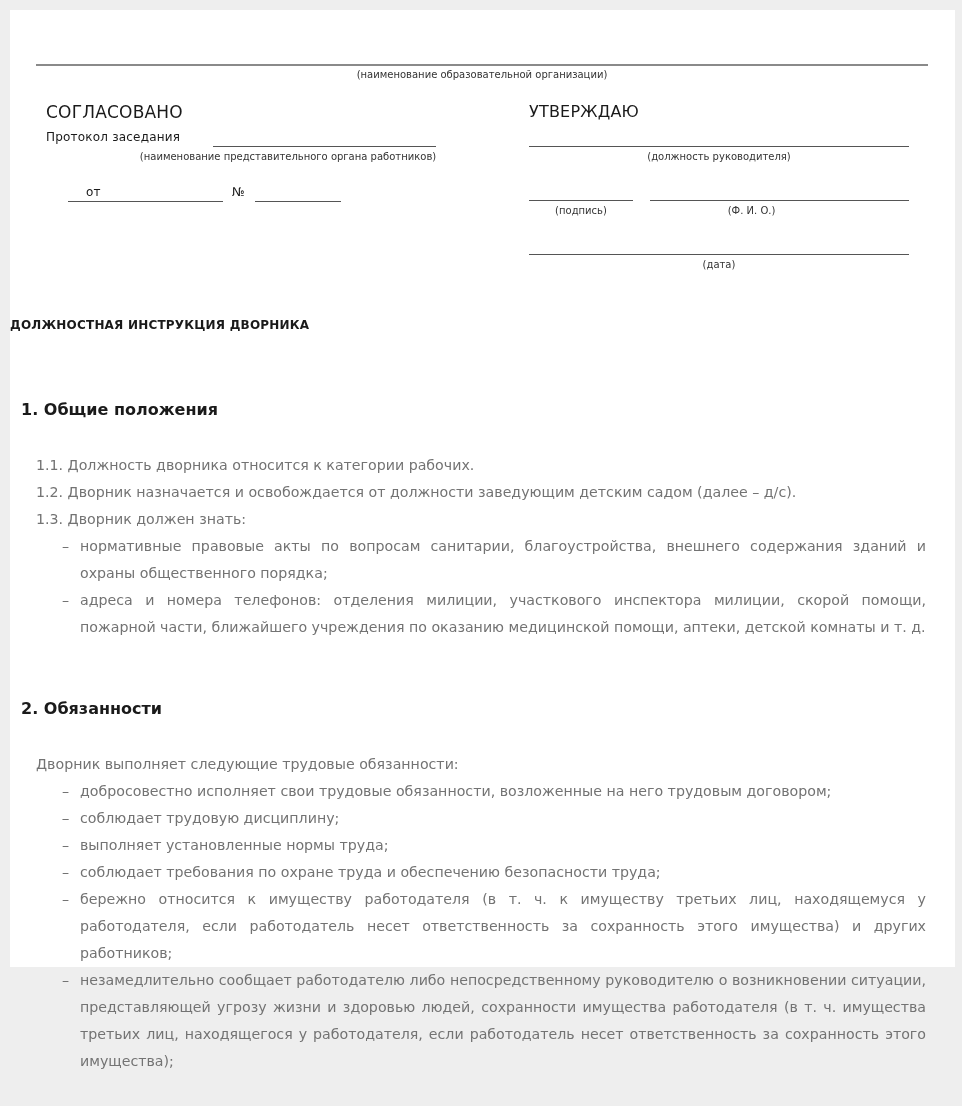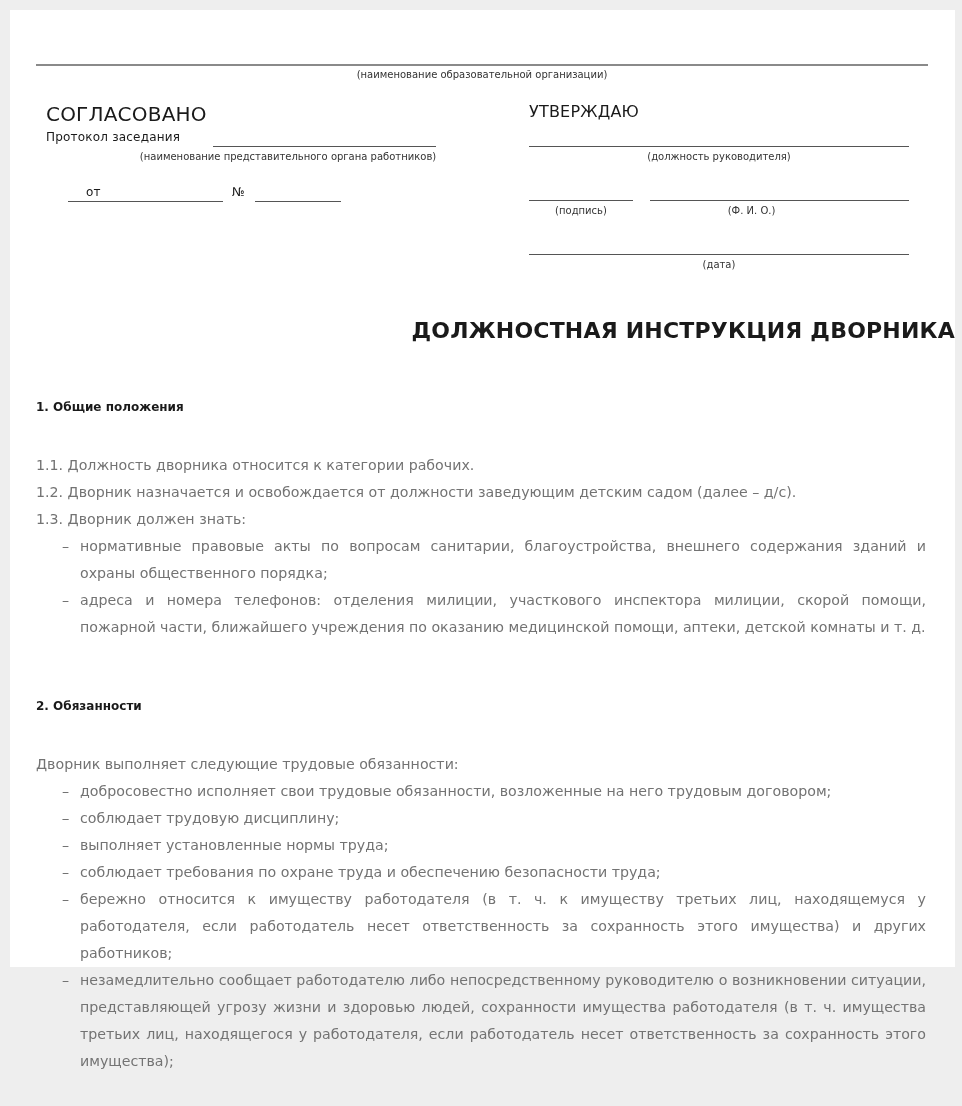--- a/index.html
+++ b/index.html
@@ -27,30 +27,30 @@
   .label {
     position: absolute;
     font-size: 12px;
     white-space: nowrap;
     letter-spacing: 0.2px;
   }
   .title {
     position: absolute;
     left: 0; width: 945px;
     top: 308px;
-    text-align: right;
+    text-align: left;
     font-weight: bold;
-    font-size: 22px;
+    font-size: 12px;
     letter-spacing: 0.2px;
   }
   .sec-head {
     position: absolute;
-    left: 26px;
+    left: 11px;
     font-weight: bold;
-    font-size: 12px;
+    font-size: 16px;
   }
   .para {
     position: absolute;
     left: 26px;
     width: 890px;
     font-size: 14.2px;
     line-height: 27px;
     color: #737373;
   }
   .para p { margin: 0; }
@@ -67,21 +67,21 @@
   }
 </style>
 </head>
 <body>
 
 <div class="page">
 
   <div class="hline" style="left:26px; top:54px; width:892px; background:#8a8a8a; height:1.5px;"></div>
   <div class="cap" style="left:26px; width:892px; top:59px;">(наименование образовательной организации)</div>
 
-  <div class="label" style="left:36px; top:92px; font-size:20px;">СОГЛАСОВАНО</div>
+  <div class="label" style="left:36px; top:92px; font-size:17px;">СОГЛАСОВАНО</div>
   <div class="label" style="left:36px; top:120px;">Протокол заседания</div>
   <div class="hline" style="left:203px; top:136px; width:223px;"></div>
   <div class="cap" style="left:128px; width:300px; top:141px;">(наименование представительного органа работников)</div>
 
   <div class="label" style="left:36px; top:175px;margin-left:40px;">от</div>
   <div class="hline" style="left:58px; top:191px; width:155px;"></div>
   <div class="label" style="left:222px; top:175px;">№</div>
   <div class="hline" style="left:245px; top:191px; width:86px;"></div>
 
   <div class="label" style="left:519px; top:92px; font-size:16px;">УТВЕРЖДАЮ</div>

